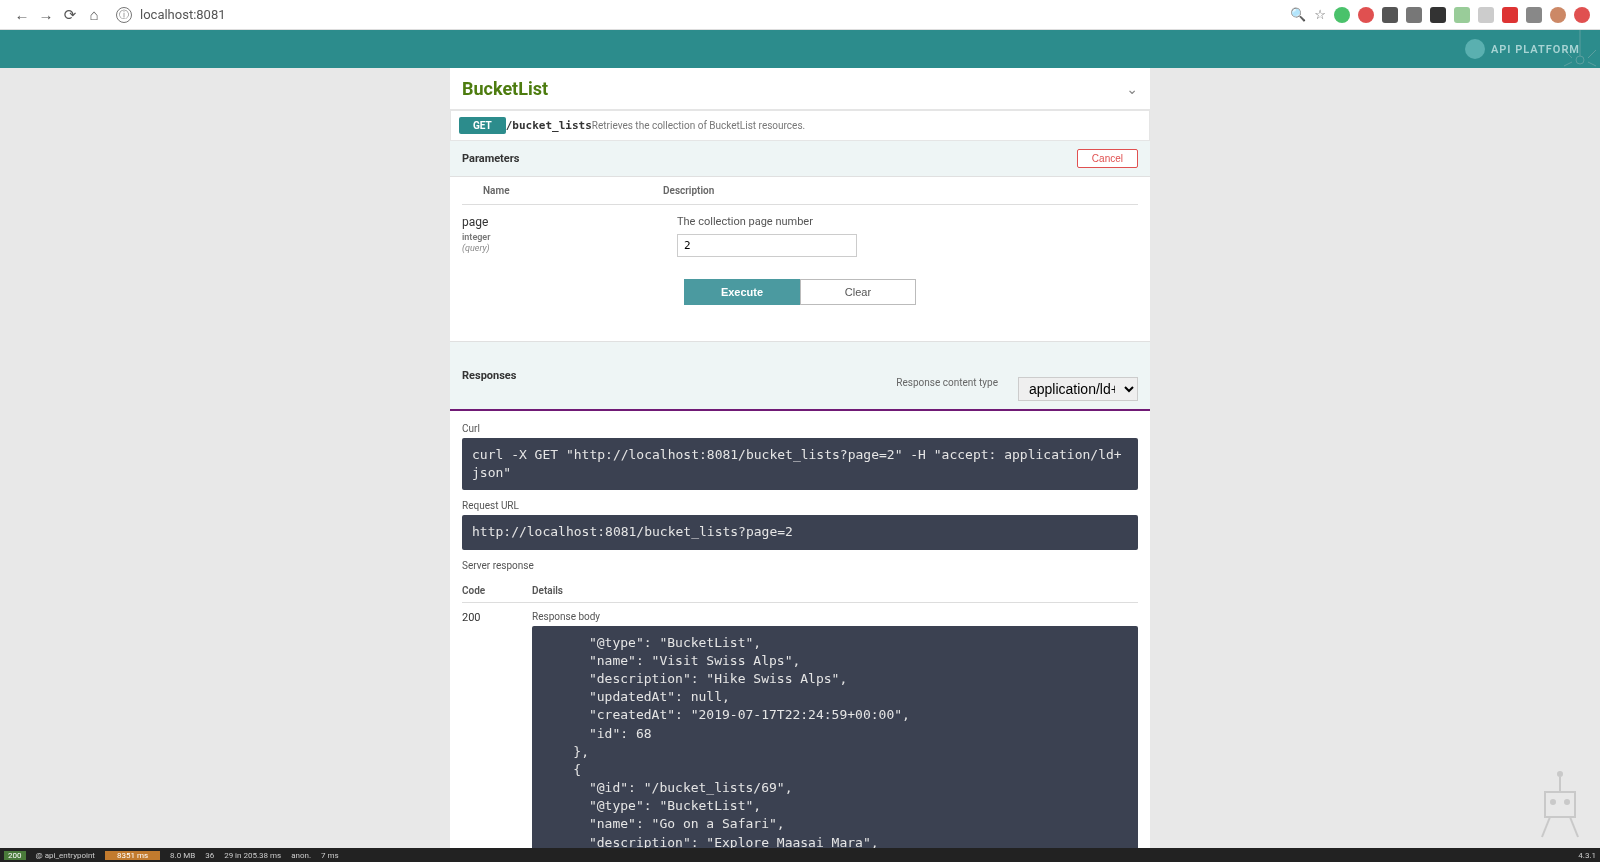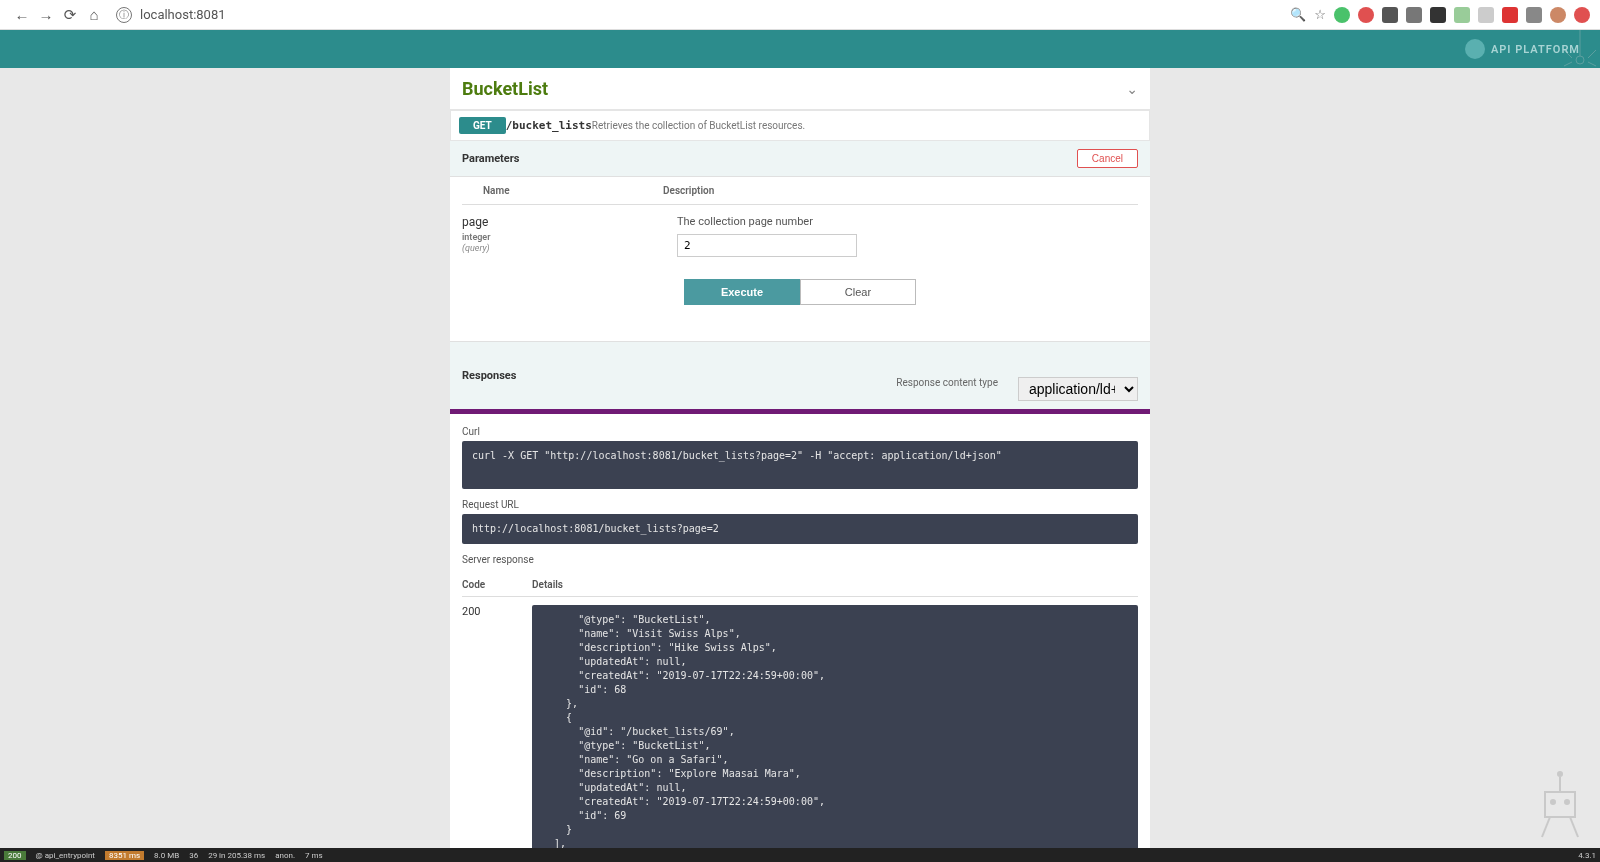--- a/index.html
+++ b/index.html
@@ -32,38 +32,38 @@
 .param-row { display: flex; padding: 10px 0; }
 .param-row .col-name { width: 215px; }
 .pname { font-size: 12px; color: #333; }
 .ptype { font-size: 9px; color: #777; font-weight: 600; margin-top: 3px; }
 .pin { font-size: 9px; color: #888; font-style: italic; margin-top: 1px; }
 .pdesc-label { font-size: 11px; color: #555; margin-bottom: 6px; }
 .pinput { width: 180px; padding: 4px 6px; border: 1px solid #ccc; font-size: 11px; font-family: monospace; }
 .exec-row { display: flex; justify-content: center; gap: 0; padding: 12px 0 18px; }
 .execute-btn { background: #4b9aa0; color: #fff; border: none; font-size: 11px; font-weight: 700; padding: 6px 36px; cursor: pointer; width: 116px; }
 .clear-btn { background: #fff; color: #555; border: 1px solid #bbb; font-size: 11px; padding: 6px 36px; cursor: pointer; width: 116px; }
-.responses-header { display: flex; align-items: center; justify-content: space-between; padding: 8px 12px; background: #eef5f5; border-top: 1px solid #e0e0e0; border-bottom: 5px solid #701a75; }
+.responses-header { display: flex; align-items: center; justify-content: space-between; padding: 8px 12px; background: #eef5f5; border-top: 1px solid #e0e0e0; border-bottom: 2px solid #701a75; }
 .responses-header h4 { font-size: 11px; font-weight: 700; color: #333; }
 .resp-ct { display: flex; gap: 20px; margin-top: 27px; }
 .resp-ct-label { font-size: 10px; color: #666; }
 .ct-select { border: 1px solid #ccc; padding: 2px 6px; font-size: 14px; width: 120px; cursor: pointer; }
 .resp-section { padding: 12px; }
 .section-label { font-size: 10px; color: #555; margin-bottom: 4px; }
-.code-block { background: #3b4151; color: #e5e5e5; font-family: monospace; font-size: 10px; padding: 8px 10px; border-radius: 2px; white-space: pre-wrap; word-break: break-all; line-height: 1.4; position: relative; }
+.code-block { background: #3b4151; color: #e5e5e5; font-family: monospace; font-size: 13px; padding: 8px 10px; border-radius: 2px; white-space: pre-wrap; word-break: break-all; line-height: 1.4; position: relative; }
 .curl-block { min-height: 48px; }
 .resp-table-head { display: flex; padding: 6px 0; border-bottom: 1px solid #ddd; font-size: 10px; color: #555; font-weight: 600; margin-top: 8px; }
 .resp-table-head .col-code { width: 70px; }
 .resp-row { display: flex; padding: 8px 0; }
 .resp-row .col-code { width: 70px; font-size: 11px; color: #333; }
 .resp-row .col-details { flex: 1; }
 .dev-bar { position: fixed; bottom: 0; left: 0; right: 0; height: 14px; background: #222; display: flex; align-items: center; font-size: 8px; color: #ccc; padding: 0 4px; gap: 10px; }
 .dev-bar .dev-item { display: flex; align-items: center; gap: 3px; }
 .dev-bar .green { background: #4a7a3a; color: #fff; padding: 0 4px; }
-.dev-bar .orange { background: #c27b2e; color: #fff; padding: 0 4px; }
+.dev-bar .orange { background: #c27b2e; color: #fff; padding: 0 12px; }
 .robot { position: fixed; right: 10px; bottom: 20px; width: 60px; height: 100px; opacity: 0.5; }
 .spider { position: fixed; right: 0; top: 30px; width: 40px; height: 40px; opacity: 0.3; }
 </style>
 </head>
 <body>
 
 <div class="browser-bar">
   <div class="navbtn">←</div>
   <div class="navbtn">→</div>
   <div class="navbtn">⟳</div>
@@ -157,20 +157,21 @@
       <div class="section-label" style="margin-top:10px">Server response</div>
 
       <div class="resp-table-head">
         <div class="col-code">Code</div>
         <div>Details</div>
       </div>
 
       <div class="resp-row">
         <div class="col-code">200</div>
         <div class="col-details">
+          <div class="section-label">Response body</div>
           <div class="code-block"><span>      "@type": "BucketList",
       "name": "Visit Swiss Alps",
       "description": "Hike Swiss Alps",
       "updatedAt": null,
       "createdAt": "2019-07-17T22:24:59+00:00",
       "id": 68
     },
     {
       "@id": "/bucket_lists/69",
       "@type": "BucketList",

